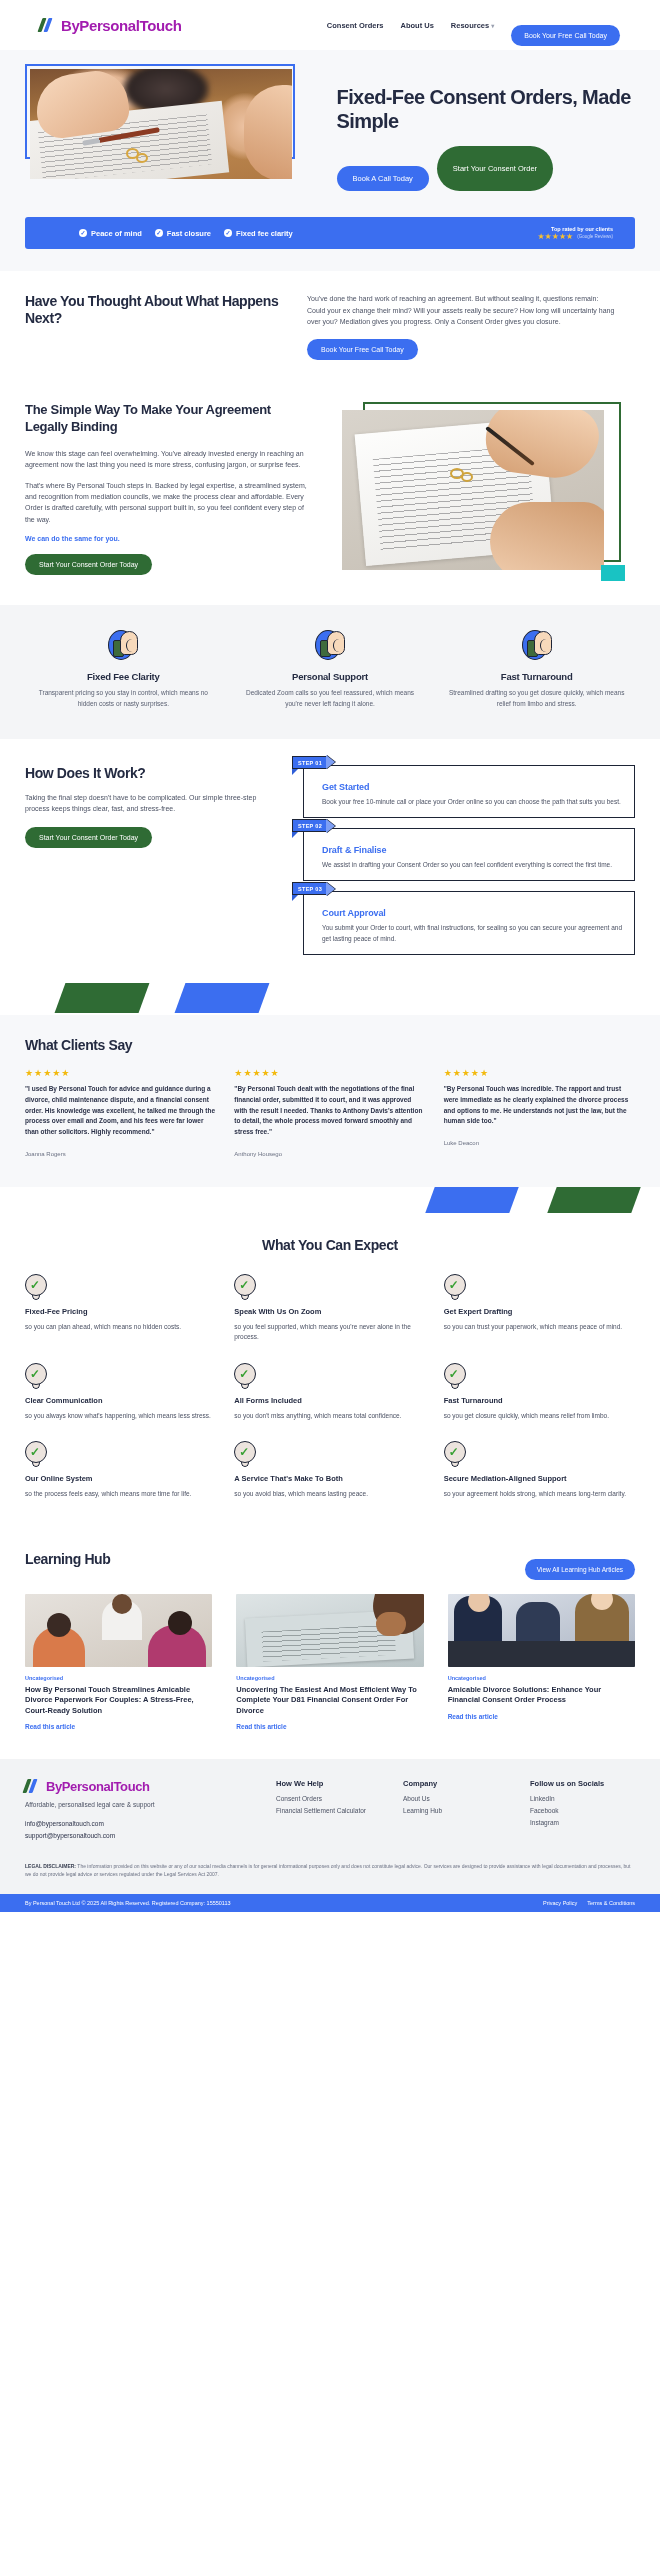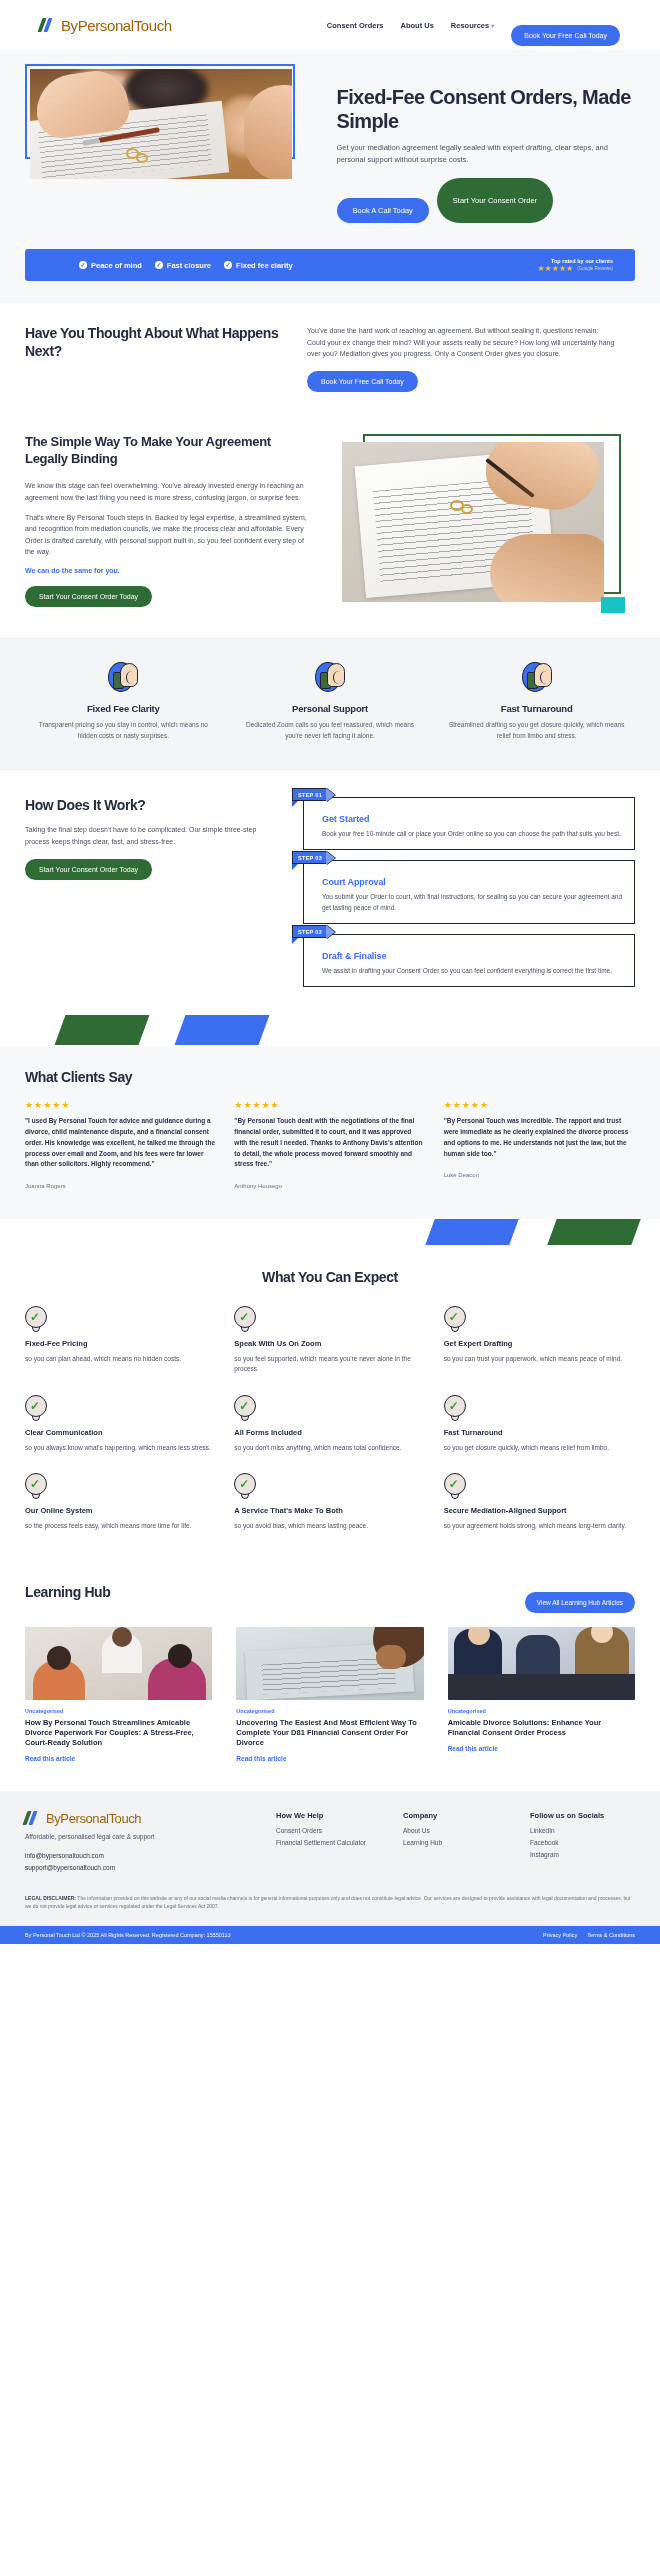--- a/index.html
+++ b/index.html
@@ -16,21 +16,21 @@
   
   .header {
     height: 50px; background: #fff; display: flex; align-items: center;
     justify-content: space-between; padding: 0 40px;
   }
   .brand { display: flex; align-items: center; gap: 5px; }
   .brand-mark { display: inline-block; width: 16px; height: 14px; position: relative; }
   .brand-mark i { position: absolute; top: 0; width: 4px; height: 14px; transform: skewX(-20deg); border-radius: 1px; }
   .brand-mark i:nth-child(1) { left: 0; background: #2f6b34; }
   .brand-mark i:nth-child(2) { left: 6px; background: #3b6ef0; }
-  .brand-name { font-size: 15px; font-weight: 400; letter-spacing: -0.4px; color: #a16207; }
+  .brand-name { font-size: 15px; font-weight: 700; letter-spacing: -0.4px; color: #a21caf; }
   .nav { display: flex; align-items: center; gap: 17px; }
   .nav-link { font-size: 7.5px; font-weight: 700; color: #2b3148; text-decoration: none; white-space: nowrap; }
   .caret { font-size: 6px; color: #9aa0b0; margin-left: 2px; }
   .btn {
     display: inline-flex; align-items: center; justify-content: center;
     border-radius: 999px; font-weight: 500; white-space: nowrap; cursor: pointer;
     border: none; text-decoration: none;
   }
   .btn-blue { background: #3b6ef0; color: #fff; margin-top: 20px; }
   .btn-green { background: #2f6b34; color: #fff; }
@@ -291,21 +291,20 @@
         <div class="paper"></div>
         <div class="pen"></div>
         <div class="ring r1"></div>
         <div class="ring r2"></div>
         <div class="hand-l"></div>
         <div class="hand-r"></div>
       </div>
     </div>
     <div class="hero-copy">
       <h1 class="hero-title">Fixed-Fee Consent Orders, Made Simple</h1>
-      <p class="hero-sub">Get your mediation agreement legally sealed with expert drafting, clear steps, and personal support without surprise costs.</p>
       <div class="hero-ctas">
         <a class="btn btn-blue btn-hero" href="#">Book A Call Today</a>
         <a class="btn btn-green btn-hero" href="#">Start Your Consent Order</a>
       </div>
     </div>
   </div>
 
   <div class="trustwrap">
     <div class="trustbar">
       <div class="trust-items">
@@ -406,35 +405,35 @@
         <div class="step-flag">
           <span class="body">STEP 01</span>
           <span class="tip"></span>
             <span class="fold"></span>
         </div>
         <h4>Get Started</h4>
         <p>Book your free 10-minute call or place your Order online so you can choose the path that suits you best.</p>
       </div>
       <div class="step">
         <div class="step-flag">
+          <span class="body">STEP 02</span>
+          <span class="tip"></span>
+            <span class="fold"></span>
+        </div>
+        <h4>Draft &amp; Finalise</h4>
+        <p>We assist in drafting your Consent Order so you can feel confident everything is correct the first time.</p>
+      </div>
+      <div class="step">
+        <div class="step-flag">
           <span class="body">STEP 03</span>
           <span class="tip"></span>
             <span class="fold"></span>
         </div>
         <h4>Court Approval</h4>
         <p>You submit your Order to court, with final instructions, for sealing so you can secure your agreement and get lasting peace of mind.</p>
-      </div>
-      <div class="step">
-        <div class="step-flag">
-          <span class="body">STEP 02</span>
-          <span class="tip"></span>
-            <span class="fold"></span>
-        </div>
-        <h4>Draft &amp; Finalise</h4>
-        <p>We assist in drafting your Consent Order so you can feel confident everything is correct the first time.</p>
       </div>
     </div>
   </div>
 
   <div class="ribbons">
     <span class="rib green"></span>
     <span class="rib blue"></span>
   </div>
 
   <div class="clients">

